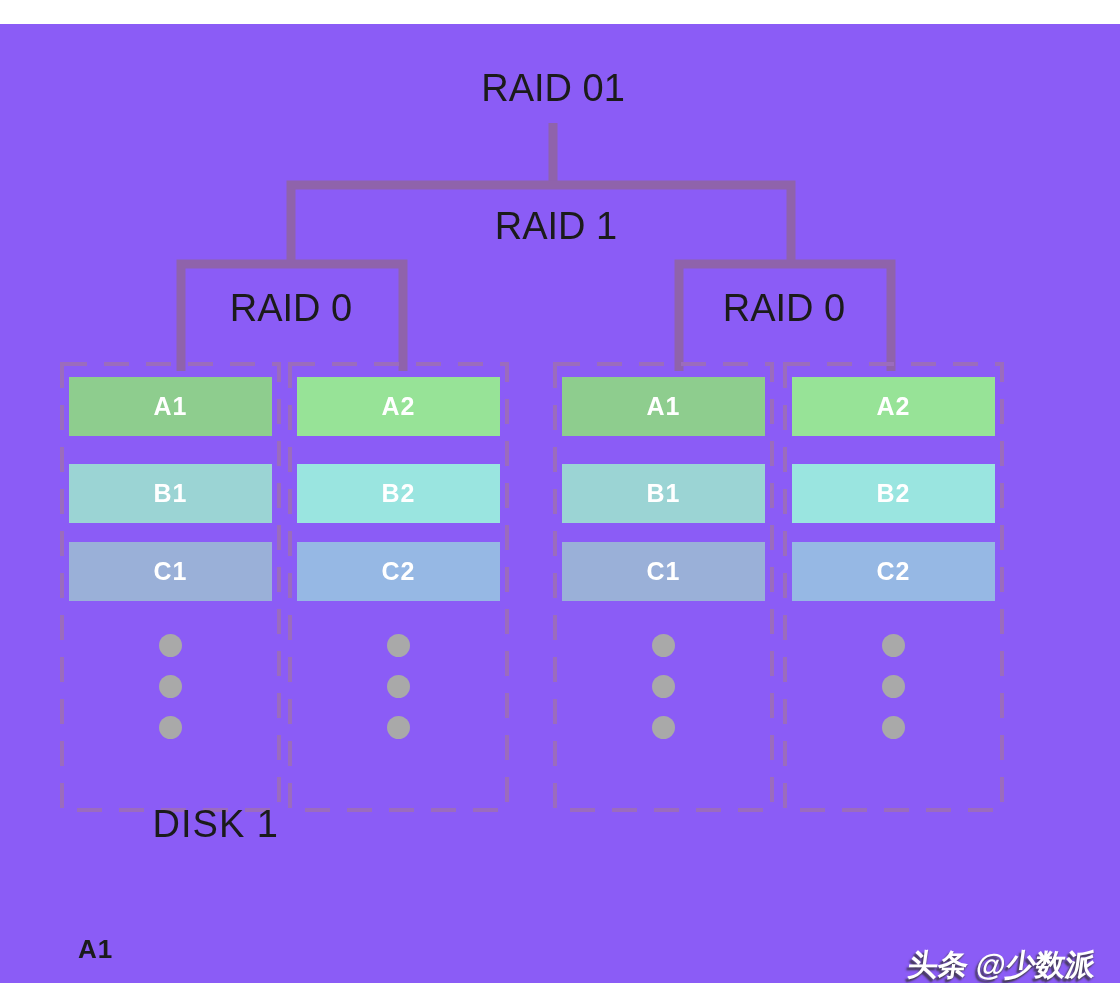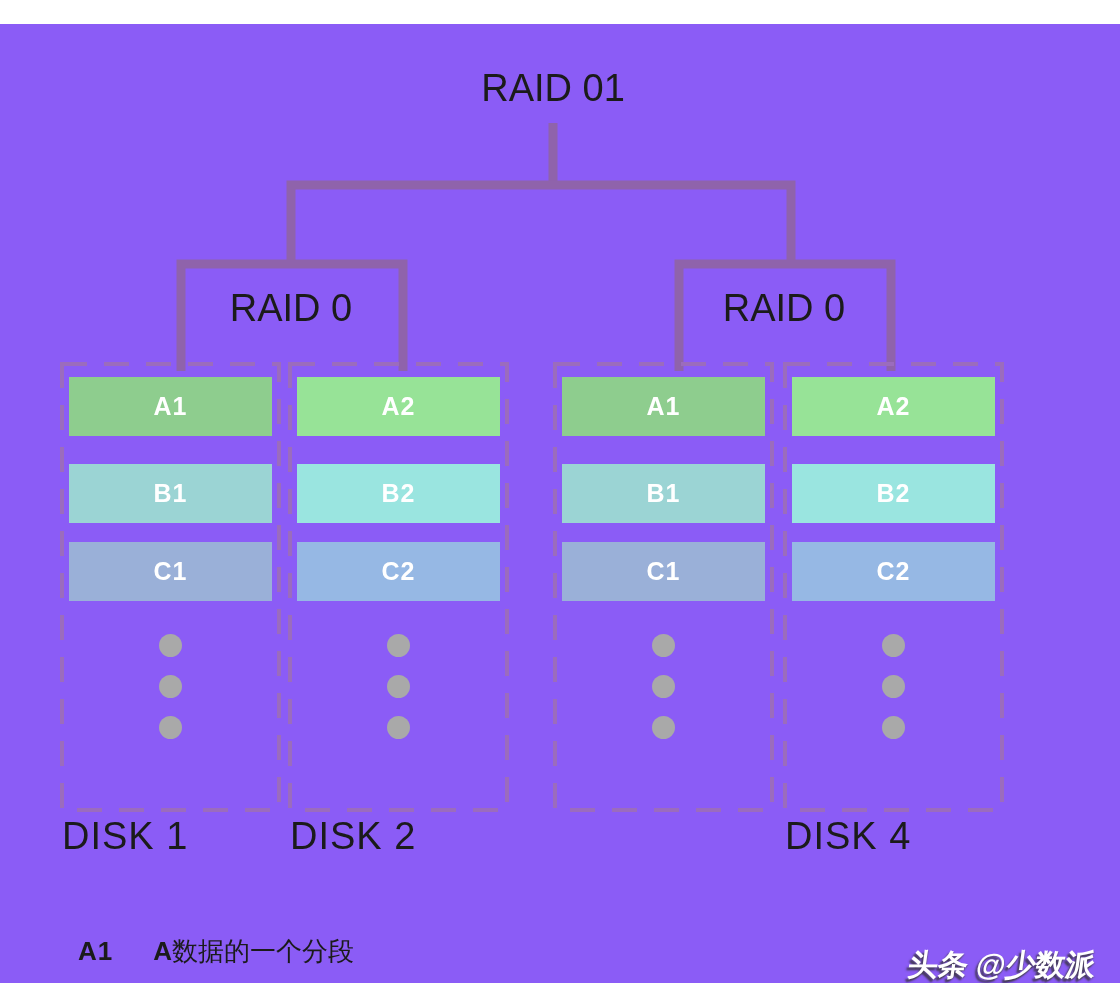--- a/index.html
+++ b/index.html
@@ -21,21 +21,21 @@
   .block{
     position:absolute;left:7px;right:7px;height:59px;
     display:flex;align-items:center;justify-content:center;
     color:#ffffff;font-weight:bold;font-size:25px;letter-spacing:1px;
   }
   .block-a{top:13px;}
   .block-b{top:100px;}
   .block-c{top:178px;}
   .dots{position:absolute;top:270px;left:0;right:0;display:flex;flex-direction:column;align-items:center;gap:18px;}
   .dot{width:23px;height:23px;border-radius:50%;background:#a9a9a9;}
-  .disk-name{position:absolute;top:450px;left:0;right:0;text-align:left;font-size:38px;line-height:1.2;letter-spacing:1px;white-space:nowrap;}
+  .disk-name{position:absolute;top:438px;left:0;right:0;text-align:right;font-size:38px;line-height:1.2;letter-spacing:1px;white-space:nowrap;}
   .legend{position:absolute;left:78px;top:910px;display:flex;align-items:baseline;gap:40px;font-size:26px;}
   .legend-key{font-weight:bold;letter-spacing:1px;}
   .legend-desc b{font-weight:bold;}
   .watermark{
     position:absolute;right:24px;top:921px;font-size:30px;font-weight:bold;white-space:nowrap;
     color:#ffffff;transform:skewX(-8deg);
     text-shadow:-2px 3px 2px rgba(50,50,50,0.78),1px 1px 1px rgba(80,80,80,0.45);
   }
 </style>
 </head>
@@ -48,20 +48,21 @@
     <path d="M291 244 V161 H791 V244" fill="none" stroke="#8f63ab" stroke-width="9"></path>
     <path d="M181 347 V240 H403 V347" fill="none" stroke="#8f63ab" stroke-width="9"></path>
     <path d="M679 347 V240 H891 V347" fill="none" stroke="#8f63ab" stroke-width="9"></path>
     <rect x="62" y="340" width="217" height="446" fill="none" stroke="#9b6cbd" stroke-width="4" stroke-dasharray="25 17"></rect>
     <rect x="290" y="340" width="217" height="446" fill="none" stroke="#9b6cbd" stroke-width="4" stroke-dasharray="25 17"></rect>
     <rect x="555" y="340" width="217" height="446" fill="none" stroke="#9b6cbd" stroke-width="4" stroke-dasharray="25 17"></rect>
     <rect x="785" y="340" width="217" height="446" fill="none" stroke="#9b6cbd" stroke-width="4" stroke-dasharray="25 17"></rect>
   </svg>
 
   <div class="lbl lbl-title">RAID 01</div>
+  <div class="lbl lbl-raid1">RAID 1</div>
   <div class="lbl lbl-raid0-left">RAID 0</div>
   <div class="lbl lbl-raid0-right">RAID 0</div>
 
   <div class="disk disk-1">
     <div class="block block-a" style="background: rgb(142, 205, 142);">A1</div>
     <div class="block block-b" style="background: rgb(155, 212, 212);">B1</div>
     <div class="block block-c" style="background: rgb(154, 176, 216);">C1</div>
     <div class="dots">
       <span class="dot"></span>
       <span class="dot"></span>
@@ -72,21 +73,20 @@
 
   <div class="disk disk-2">
     <div class="block block-a" style="background: rgb(151, 227, 151);">A2</div>
     <div class="block block-b" style="background: rgb(154, 229, 224);">B2</div>
     <div class="block block-c" style="background: rgb(150, 184, 228);">C2</div>
     <div class="dots">
       <span class="dot"></span>
       <span class="dot"></span>
       <span class="dot"></span>
     </div>
-    <div class="disk-name">DISK 2</div>
   </div>
 
   <div class="disk disk-3">
     <div class="block block-a" style="background: rgb(142, 205, 142);">A1</div>
     <div class="block block-b" style="background: rgb(155, 212, 212);">B1</div>
     <div class="block block-c" style="background: rgb(154, 176, 216);">C1</div>
     <div class="dots">
       <span class="dot"></span>
       <span class="dot"></span>
       <span class="dot"></span>
@@ -95,23 +95,21 @@
 
   <div class="disk disk-4">
     <div class="block block-a" style="background: rgb(151, 227, 151);">A2</div>
     <div class="block block-b" style="background: rgb(154, 229, 224);">B2</div>
     <div class="block block-c" style="background: rgb(150, 184, 228);">C2</div>
     <div class="dots">
       <span class="dot"></span>
       <span class="dot"></span>
       <span class="dot"></span>
     </div>
-    <div class="disk-name">DISK 4</div>
   </div>
 
   <div class="legend">
     <span class="legend-key">A1</span>
-    <span class="legend-desc"><b>A</b><span>数据的一个分段</span></span>
   </div>
 
   <div class="watermark">头条 @少数派</div>
 
 </div>
 
 </body></html>

